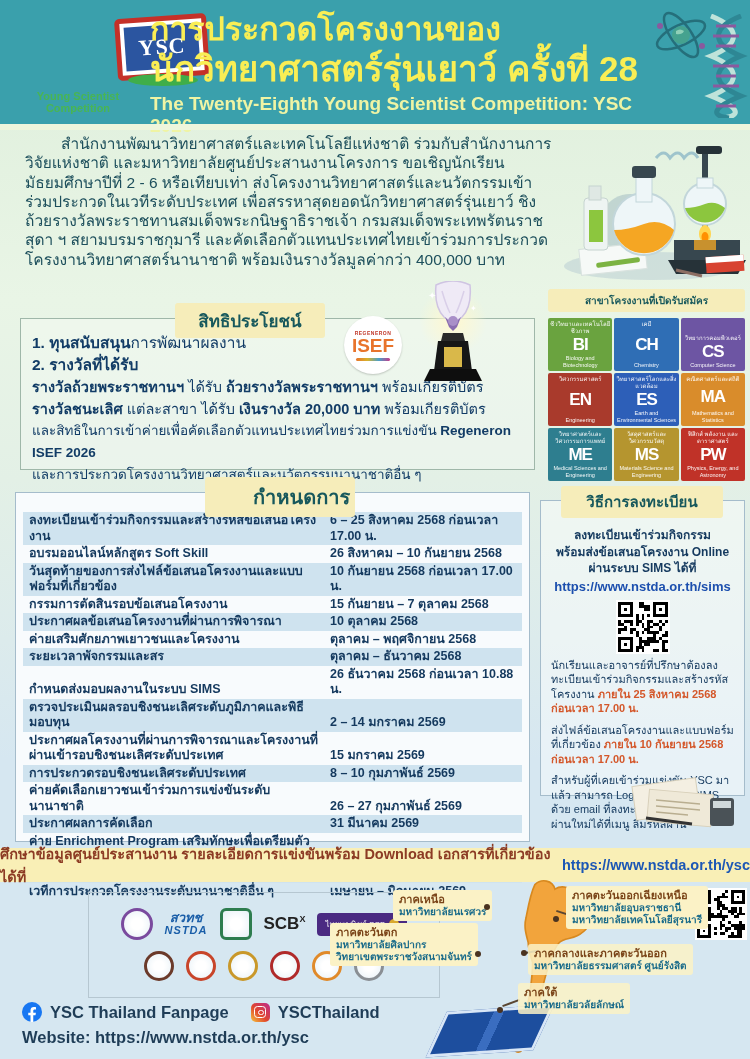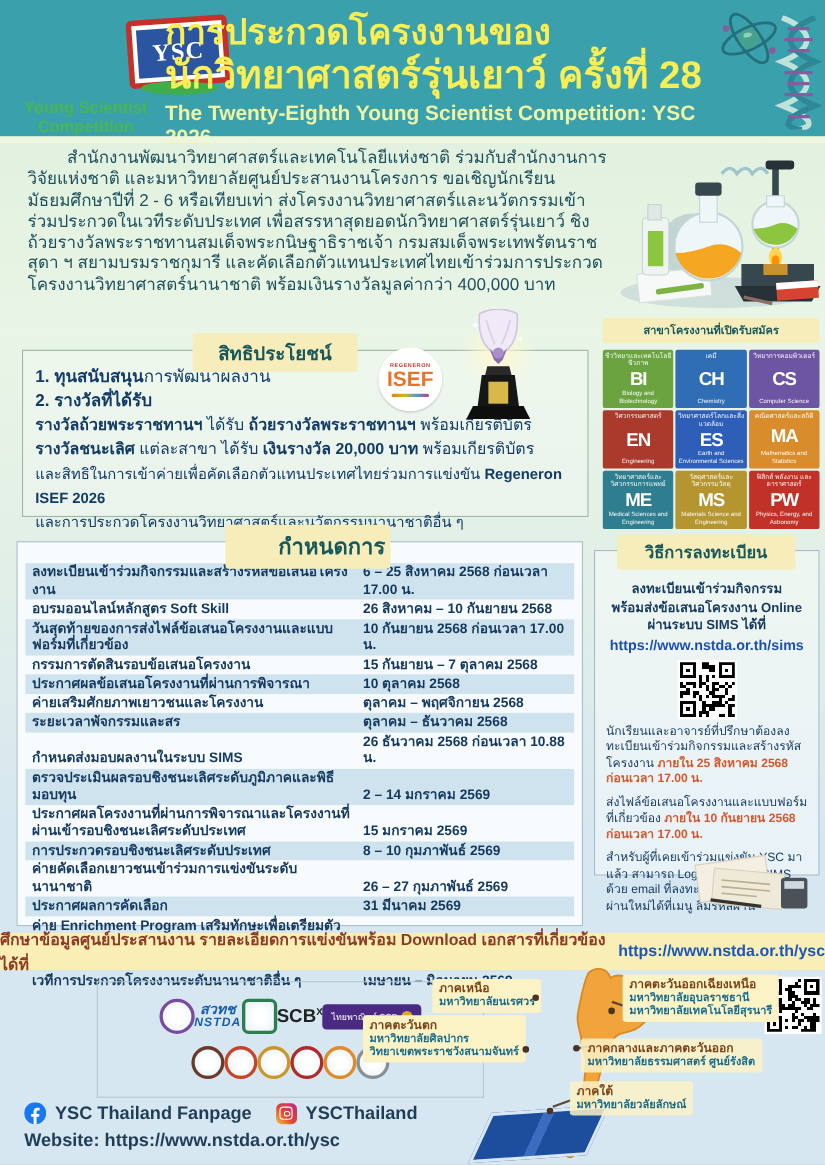--- a/index.html
+++ b/index.html
@@ -8,21 +8,21 @@
     background:linear-gradient(180deg,#cfe9d8 0px,#e2f1df 120px,#e9f5e6 300px,#e3f0e6 480px,#dcebec 640px,#d6e7f1 760px,#d6e7f1 1059px); }
 
   
   .header { position:absolute; left:0; top:0; width:750px; height:124px; background:#3aa0ac; }
   .header-strip { position:absolute; left:0; top:124px; width:750px; height:6px; background:#eef6dc; }
   .ysc-sign { position:absolute; left:116px; top:16px; width:92px; height:62px; transform:rotate(-4deg);
     background:#fff; border:5px solid #c53028; border-radius:5px; padding:4px; }
   .ysc-sign-inner { width:100%; height:100%; background:#2b55a0; color:#fff; display:flex; align-items:center; justify-content:center;
     font-family:"Liberation Serif", serif; font-weight:bold; font-size:22px; letter-spacing:1px; }
   .ysc-grass { position:absolute; left:128px; top:74px; width:70px; height:12px; background:#3fae49; border-radius:50%; }
-  .ysc-caption { position:absolute; left:8px; top:90px; width:140px; text-align:center; color:#49b553; font-size:15px; font-weight:bold; }
+  .ysc-caption { position:absolute; left:8px; top:90px; width:140px; text-align:center; color:#49b553; font-size:11px; font-weight:bold; }
   .title-block { position:absolute; left:150px; top:10px; width:520px; }
   .title-1 { color:#f9ee54; font-size:32px; font-weight:bold; line-height:38px; }
   .title-2 { color:#f9ee54; font-size:35px; font-weight:bold; line-height:42px; }
   .title-sub { color:#eff4a4; font-size:19px; font-weight:600; margin-top:3px; }
   .atom-icon { position:absolute; left:652px; top:6px; }
   .dna-icon { position:absolute; left:703px; top:14px; }
 
   
   .intro { position:absolute; left:25px; top:134px; width:532px; font-size:15.5px; line-height:19.3px;
     color:#1d4f5c; text-indent:36px; font-weight:500; }
@@ -82,21 +82,21 @@
   .reg-note .hl { color:#d4572a; font-weight:bold; }
   .docs-illustration { position:absolute; left:628px; top:772px; }
 
   
   .banner { position:absolute; left:0; top:848px; width:750px; height:34px; background:#f9efb6;
     display:flex; align-items:center; justify-content:center; font-size:14.5px; font-weight:bold; color:#8c3b24; }
   .banner a { color:#1c57b5; text-decoration:none; margin-left:5px; }
 
   
   .logos-box { position:absolute; left:88px; top:892px; width:352px; height:106px; border:1px solid #b6c7d1; }
-  .logo-row { display:flex; align-items:center; justify-content:center; }
+  .logo-row { display:flex; align-items:center; justify-content:center; gap:12px; }
   .logo-row.r1 { margin-top:10px; height:42px; }
   .logo-row.r2 { margin-top:6px; }
   .seal { width:32px; height:32px; border-radius:50%; border:3px solid; background:radial-gradient(#fff 30%, rgba(255,255,255,.4)); }
   .seal.small { width:30px; height:30px; }
   .nstda-logo { text-align:center; color:#1a5ea8; font-weight:bold; font-style:italic; line-height:12px; }
   .nstda-l1 { font-size:13px; } .nstda-l2 { font-size:11px; letter-spacing:1px; }
   .scbx-logo { font-size:17px; font-weight:bold; color:#222; }
   .scbx-logo sup { font-size:9px; }
   .scb-bank { background:#4a2a82; color:#fff; font-size:8px; border-radius:4px; padding:5px 8px; display:flex; align-items:center; gap:4px; }
   .scb-dot { width:10px; height:10px; border-radius:50%; background:#d9a92e; display:inline-block; }
@@ -246,21 +246,21 @@
       <div class="tile" style="background: rgb(106, 163, 63);">
         <span class="t-thai">ชีววิทยาและเทคโนโลยีชีวภาพ</span>
         <span class="t-glyph">BI</span>
         <span class="t-eng">Biology and Biotechnology</span>
       </div>
       <div class="tile" style="background: rgb(47, 110, 181);">
         <span class="t-thai">เคมี</span>
         <span class="t-glyph">CH</span>
         <span class="t-eng">Chemistry</span>
       </div>
-      <div class="tile" style="background: rgb(109, 85, 163);">
+      <div class="tile" style="background: rgb(109, 85, 163); justify-content: flex-end;">
         <span class="t-thai">วิทยาการคอมพิวเตอร์</span>
         <span class="t-glyph">CS</span>
         <span class="t-eng">Computer Science</span>
       </div>
       <div class="tile" style="background: rgb(169, 58, 44);">
         <span class="t-thai">วิศวกรรมศาสตร์</span>
         <span class="t-glyph">EN</span>
         <span class="t-eng">Engineering</span>
       </div>
       <div class="tile" style="background: rgb(45, 95, 184);">

